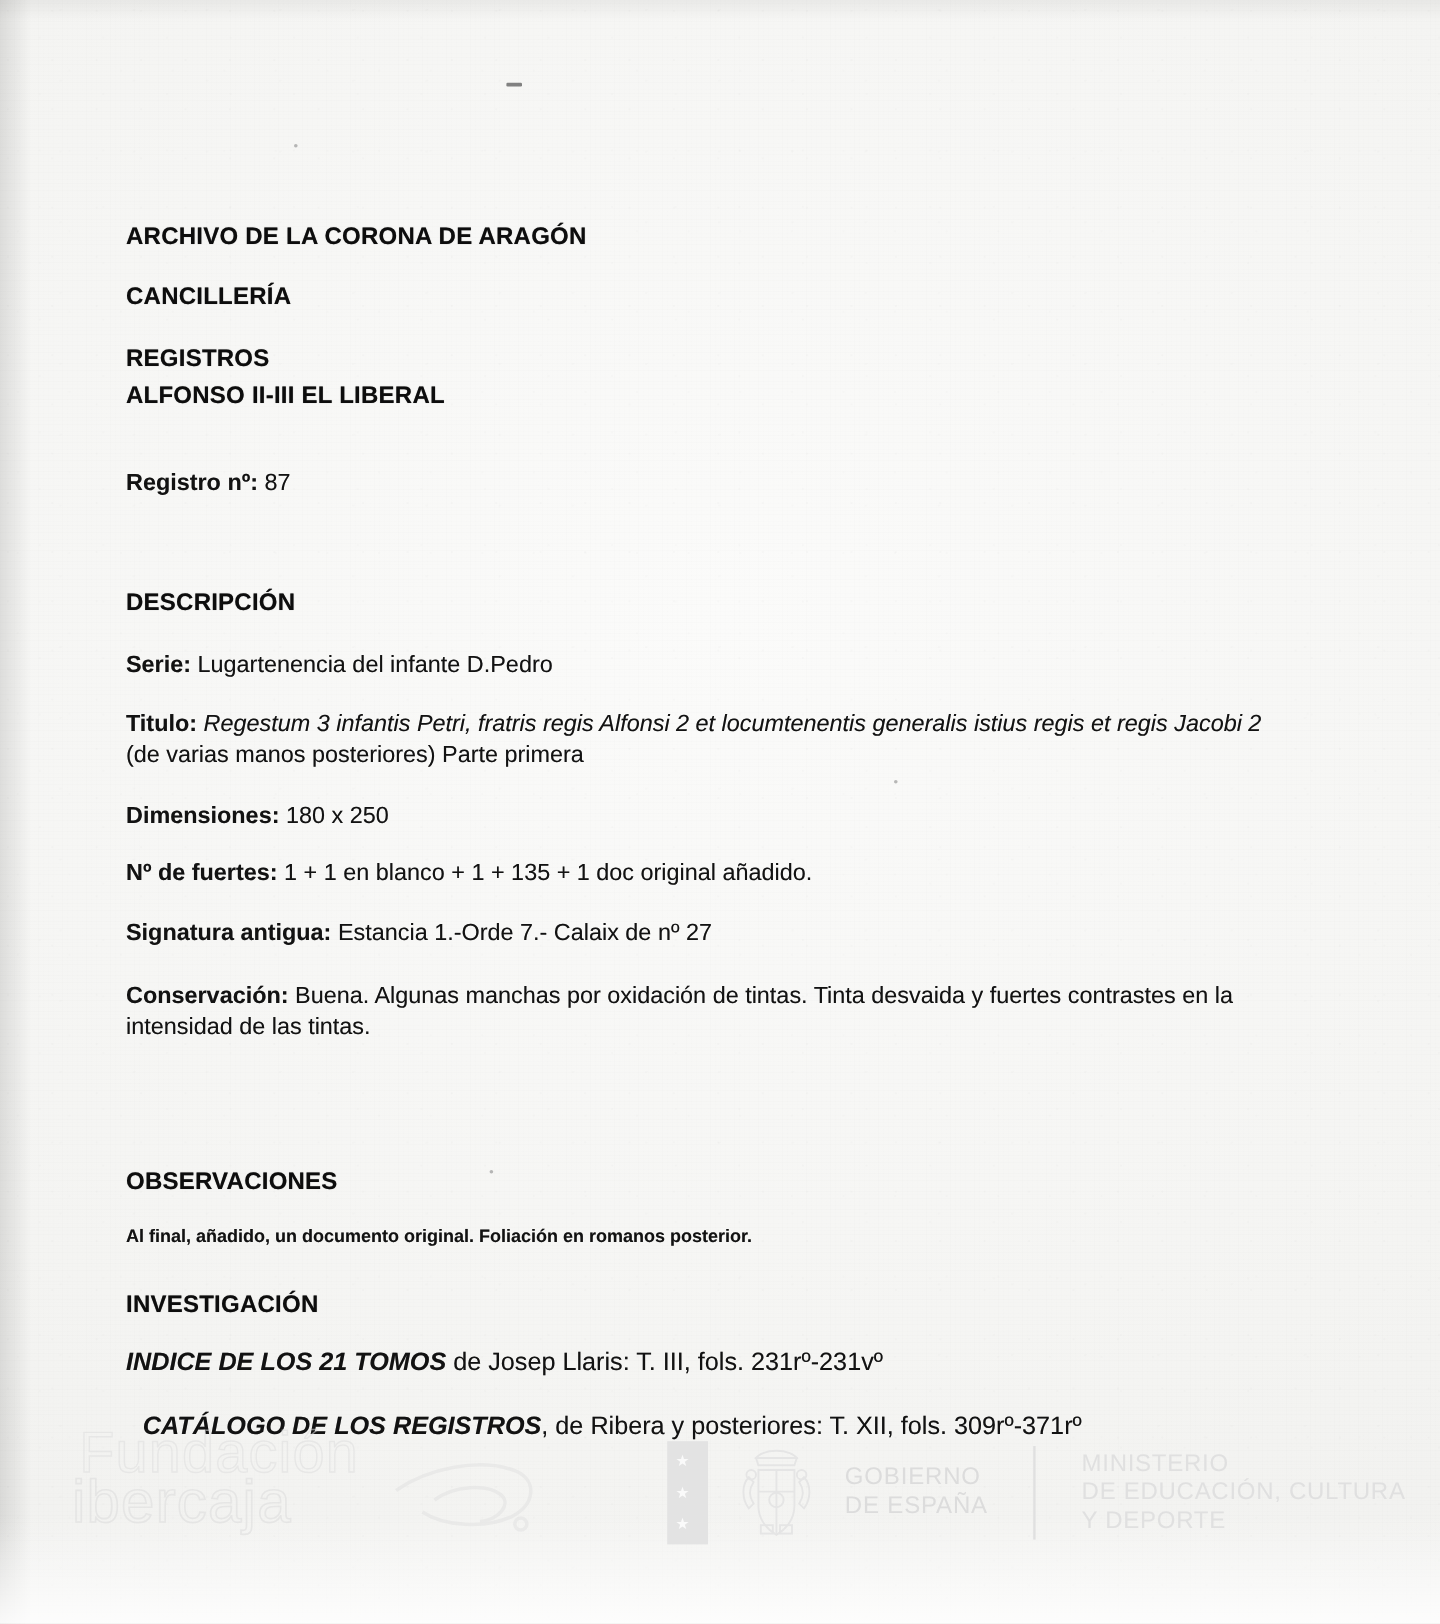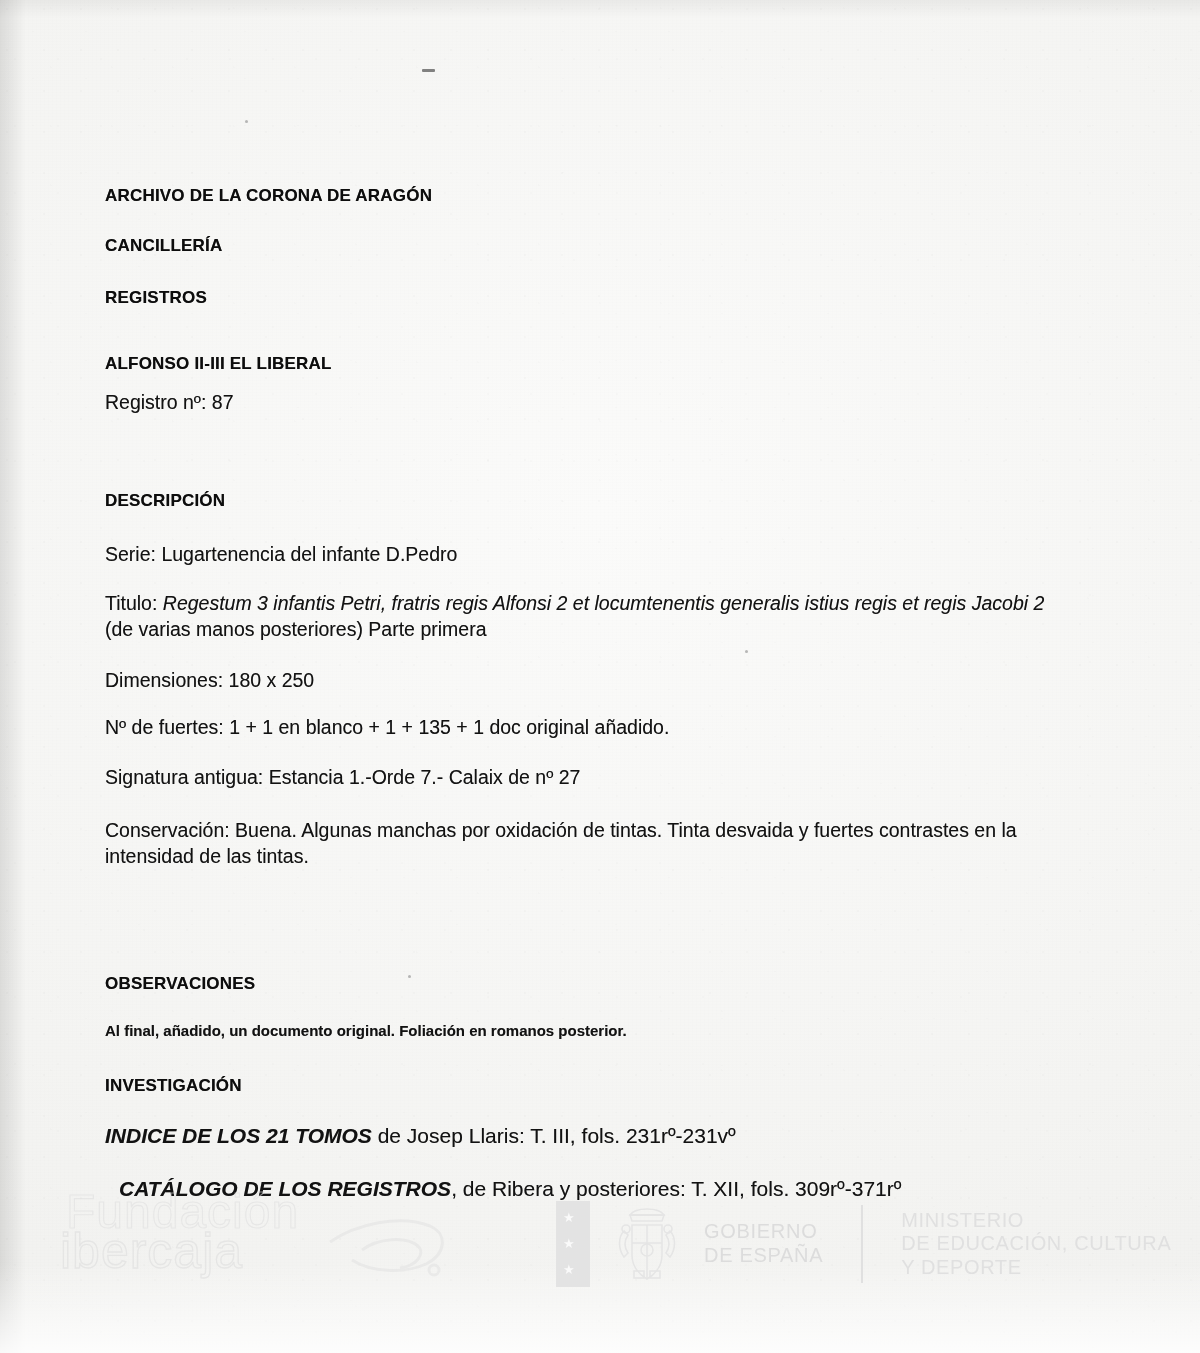--- a/index.html
+++ b/index.html
@@ -80,33 +80,33 @@
 
   
   .content {
     position: absolute;
     left: 105px;
     top: 0;
     width: 1000px;
   }
   .heading {
     font-weight: bold;
-    font-size: 17px;
+    font-size: 20px;
     letter-spacing: .2px;
     color: #0d0d0d;
     text-shadow: 0 0 .6px rgba(0,0,0,.55);
   }
   .field {
     font-size: 19.5px;
     color: #121212;
     line-height: 1.32;
     text-shadow: 0 0 .5px rgba(0,0,0,.35);
   }
   .field b {
-    font-weight: normal;
+    font-weight: bold;
   }
   .field i, .ital {
     font-style: italic;
   }
   .body-line {
     font-size: 15px;
     color: #121212;
     line-height: 1.32;
     text-shadow: 0 0 .5px rgba(0,0,0,.35);
     font-weight: bold;
@@ -209,21 +209,21 @@
   <div class="artifact-dot" style="left:408px; top:975px;"></div>
 
   <div class="content">
 
     <div class="r heading" style="top:186px;">ARCHIVO DE LA CORONA DE ARAGÓN</div>
 
     <div class="r heading" style="top:236px;">CANCILLERÍA</div>
 
     <div class="r heading" style="top:288px;">REGISTROS</div>
 
-    <div class="r heading" style="top:354px;">ALFONSO II-III EL LIBERAL</div>
+    <div class="r heading" style="top:319px;">ALFONSO II-III EL LIBERAL</div>
 
     <div class="r field" style="top:390px;">
       <b>Registro nº:</b>
       <span>87</span>
     </div>
 
     <div class="r heading" style="top:491px;">DESCRIPCIÓN</div>
 
     <div class="r field" style="top:542px;">
       <b>Serie:</b>

